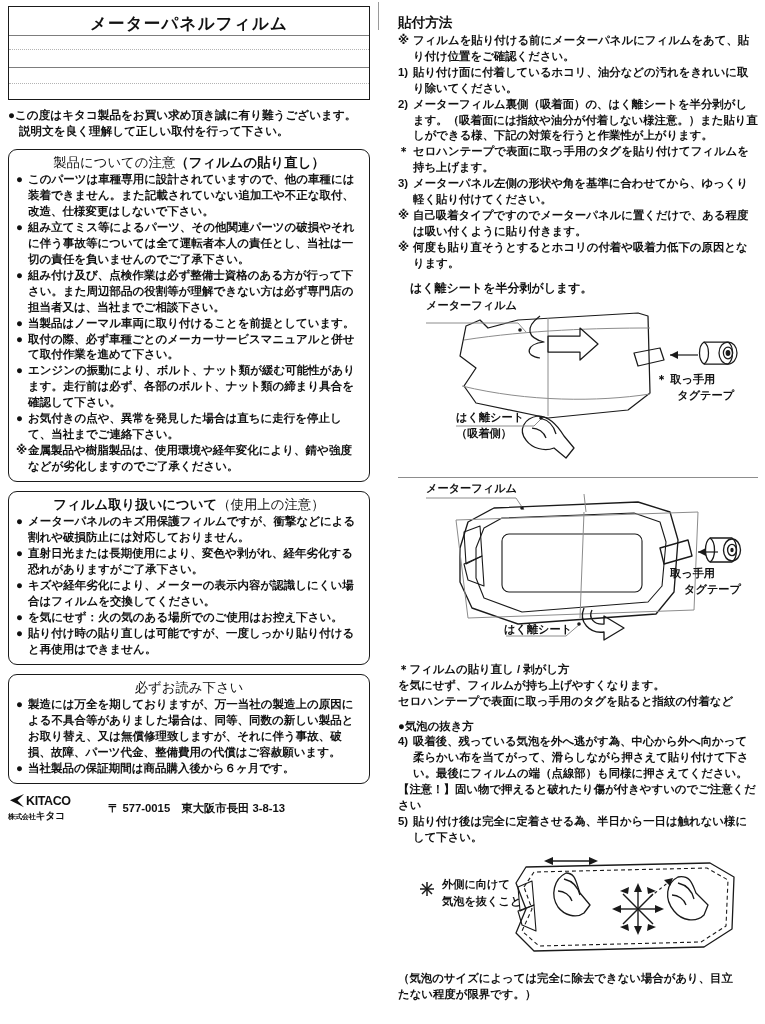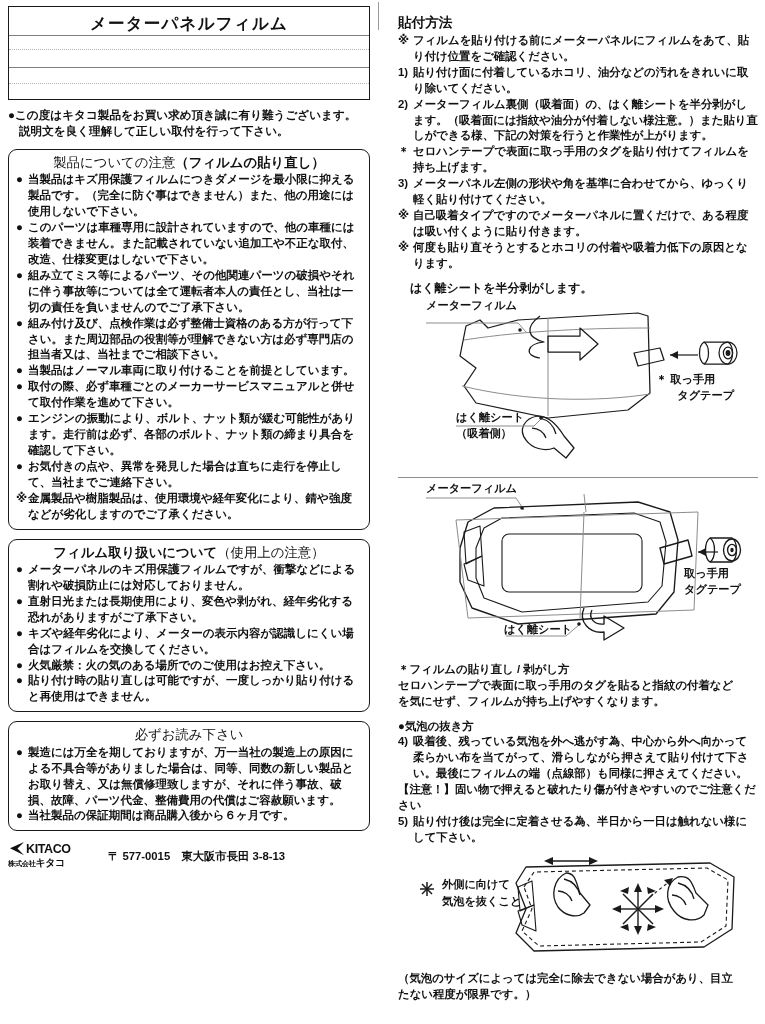--- a/index.html
+++ b/index.html
@@ -91,39 +91,38 @@
 
     <div class="lead">
       <span class="b">●この度はキタコ製品をお買い求め頂き誠に有り難うございます。</span>
       <span class="ind">説明文を良く理解して正しい取付を行って下さい。</span>
     </div>
 
     <div class="sec">
       <div class="sec-h">
         <span class="h-norm">製品についての注意</span><span class="h-bold">（フィルムの貼り直し）</span>
       </div>
-      <div class="item"><span class="mk">●</span><span>当製品はキズ用保護フィルムにつきダメージを最小限に抑える製品です。（完全に防ぐ事はできません）また、他の用途には使用しないで下さい。</span></div>
       <div class="item"><span class="mk">●</span><span>このパーツは車種専用に設計されていますので、他の車種には装着できません。また記載されていない追加工や不正な取付、改造、仕様変更はしないで下さい。</span></div>
       <div class="item"><span class="mk">●</span><span>組み立てミス等によるパーツ、その他関連パーツの破損やそれに伴う事故等については全て運転者本人の責任とし、当社は一切の責任を負いませんのでご了承下さい。</span></div>
       <div class="item"><span class="mk">●</span><span>組み付け及び、点検作業は必ず整備士資格のある方が行って下さい。また周辺部品の役割等が理解できない方は必ず専門店の担当者又は、当社までご相談下さい。</span></div>
       <div class="item"><span class="mk">●</span><span>当製品はノーマル車両に取り付けることを前提としています。</span></div>
       <div class="item"><span class="mk">●</span><span>取付の際、必ず車種ごとのメーカーサービスマニュアルと併せて取付作業を進めて下さい。</span></div>
       <div class="item"><span class="mk">●</span><span>エンジンの振動により、ボルト、ナット類が緩む可能性があります。走行前は必ず、各部のボルト、ナット類の締まり具合を確認して下さい。</span></div>
       <div class="item"><span class="mk">●</span><span>お気付きの点や、異常を発見した場合は直ちに走行を停止して、当社までご連絡下さい。</span></div>
       <div class="item"><span class="mk">※</span><span>金属製品や樹脂製品は、使用環境や経年変化により、錆や強度などが劣化しますのでご了承ください。</span></div>
     </div>
 
     <div class="sec">
       <div class="sec-h">
         <span class="h-bold">フィルム取り扱いについて</span><span class="h-norm">（使用上の注意）</span>
       </div>
       <div class="item"><span class="mk">●</span><span>メーターパネルのキズ用保護フィルムですが、衝撃などによる割れや破損防止には対応しておりません。</span></div>
       <div class="item"><span class="mk">●</span><span>直射日光または長期使用により、変色や剥がれ、経年劣化する恐れがありますがご了承下さい。</span></div>
       <div class="item"><span class="mk">●</span><span>キズや経年劣化により、メーターの表示内容が認識しにくい場合はフィルムを交換してください。</span></div>
-      <div class="item"><span class="mk">●</span><span>火気厳禁：火の気のある場所でのご使用はお控え下さい。</span></div>
+      <div class="item"><span class="mk">●</span><span>を気にせず：火の気のある場所でのご使用はお控え下さい。</span></div>
       <div class="item"><span class="mk">●</span><span>貼り付け時の貼り直しは可能ですが、一度しっかり貼り付けると再使用はできません。</span></div>
     </div>
 
     <div class="sec">
       <div class="sec-h">
         <span class="h-norm">必ずお読み下さい</span>
       </div>
       <div class="item"><span class="mk">●</span><span>製造には万全を期しておりますが、万一当社の製造上の原因による不具合等がありました場合は、同等、同数の新しい製品とお取り替え、又は無償修理致しますが、それに伴う事故、破損、故障、パーツ代金、整備費用の代償はご容赦願います。</span></div>
       <div class="item"><span class="mk">●</span><span>当社製品の保証期間は商品購入後から６ヶ月です。</span></div>
     </div>
@@ -239,27 +238,27 @@
           <path d="M28 16 L118 16" stroke="#8c8c8c" stroke-width="1"></path>
           <path d="M118 16 L126 28" stroke="#8c8c8c" stroke-width="1"></path>
           <circle cx="124" cy="26" r="1.8" fill="#1a1a1a" stroke="none"></circle>
           <path d="M108 154 L168 154" stroke="#8c8c8c" stroke-width="1"></path>
           <path d="M168 154 L182 142" stroke="#8c8c8c" stroke-width="1"></path>
           <circle cx="181" cy="142" r="1.8" fill="#1a1a1a" stroke="none"></circle>
         </g>
       </svg>
       <div class="figlbl" style="left:28px;top:-1px;">メーターフィルム</div>
       <div class="figlbl" style="left:106px;top:140px;">はく離シート</div>
-      <div class="figlbl" style="left:286px;top:84px;">取っ手用</div>
+      <div class="figlbl" style="left:272px;top:84px;">取っ手用</div>
       <div class="figlbl" style="left:286px;top:100px;">タグテープ</div>
     </div>
 
     <div class="r-plain" style="margin-top:4px;">＊フィルムの貼り直し / 剥がし方</div>
+    <div class="r-plain">を気にせず、フィルムが持ち上げやすくなります。</div>
     <div class="r-plain">セロハンテープで表面に取っ手用のタグを貼ると指紋の付着など</div>
-    <div class="r-plain">を気にせず、フィルムが持ち上げやすくなります。</div>
 
     <div class="r-gap"></div>
 
     <div class="r-plain">●気泡の抜き方</div>
     <div class="r-item"><span class="mk">4)</span><span>吸着後、残っている気泡を外へ逃がす為、中心から外へ向かって柔らかい布を当てがって、滑らしながら押さえて貼り付けて下さい。最後にフィルムの端（点線部）も同様に押さえてください。</span></div>
     <div class="r-item" style="padding-left:0;text-indent:0;"><span>【注意！】</span><span>固い物で押えると破れたり傷が付きやすいのでご注意ください</span></div>
     <div class="r-item"><span class="mk">5)</span><span>貼り付け後は完全に定着させる為、半日から一日は触れない様にして下さい。</span></div>
 
     <div class="fig" style="margin-top:7px;">
       <svg width="360" height="118" viewBox="0 0 360 118">

